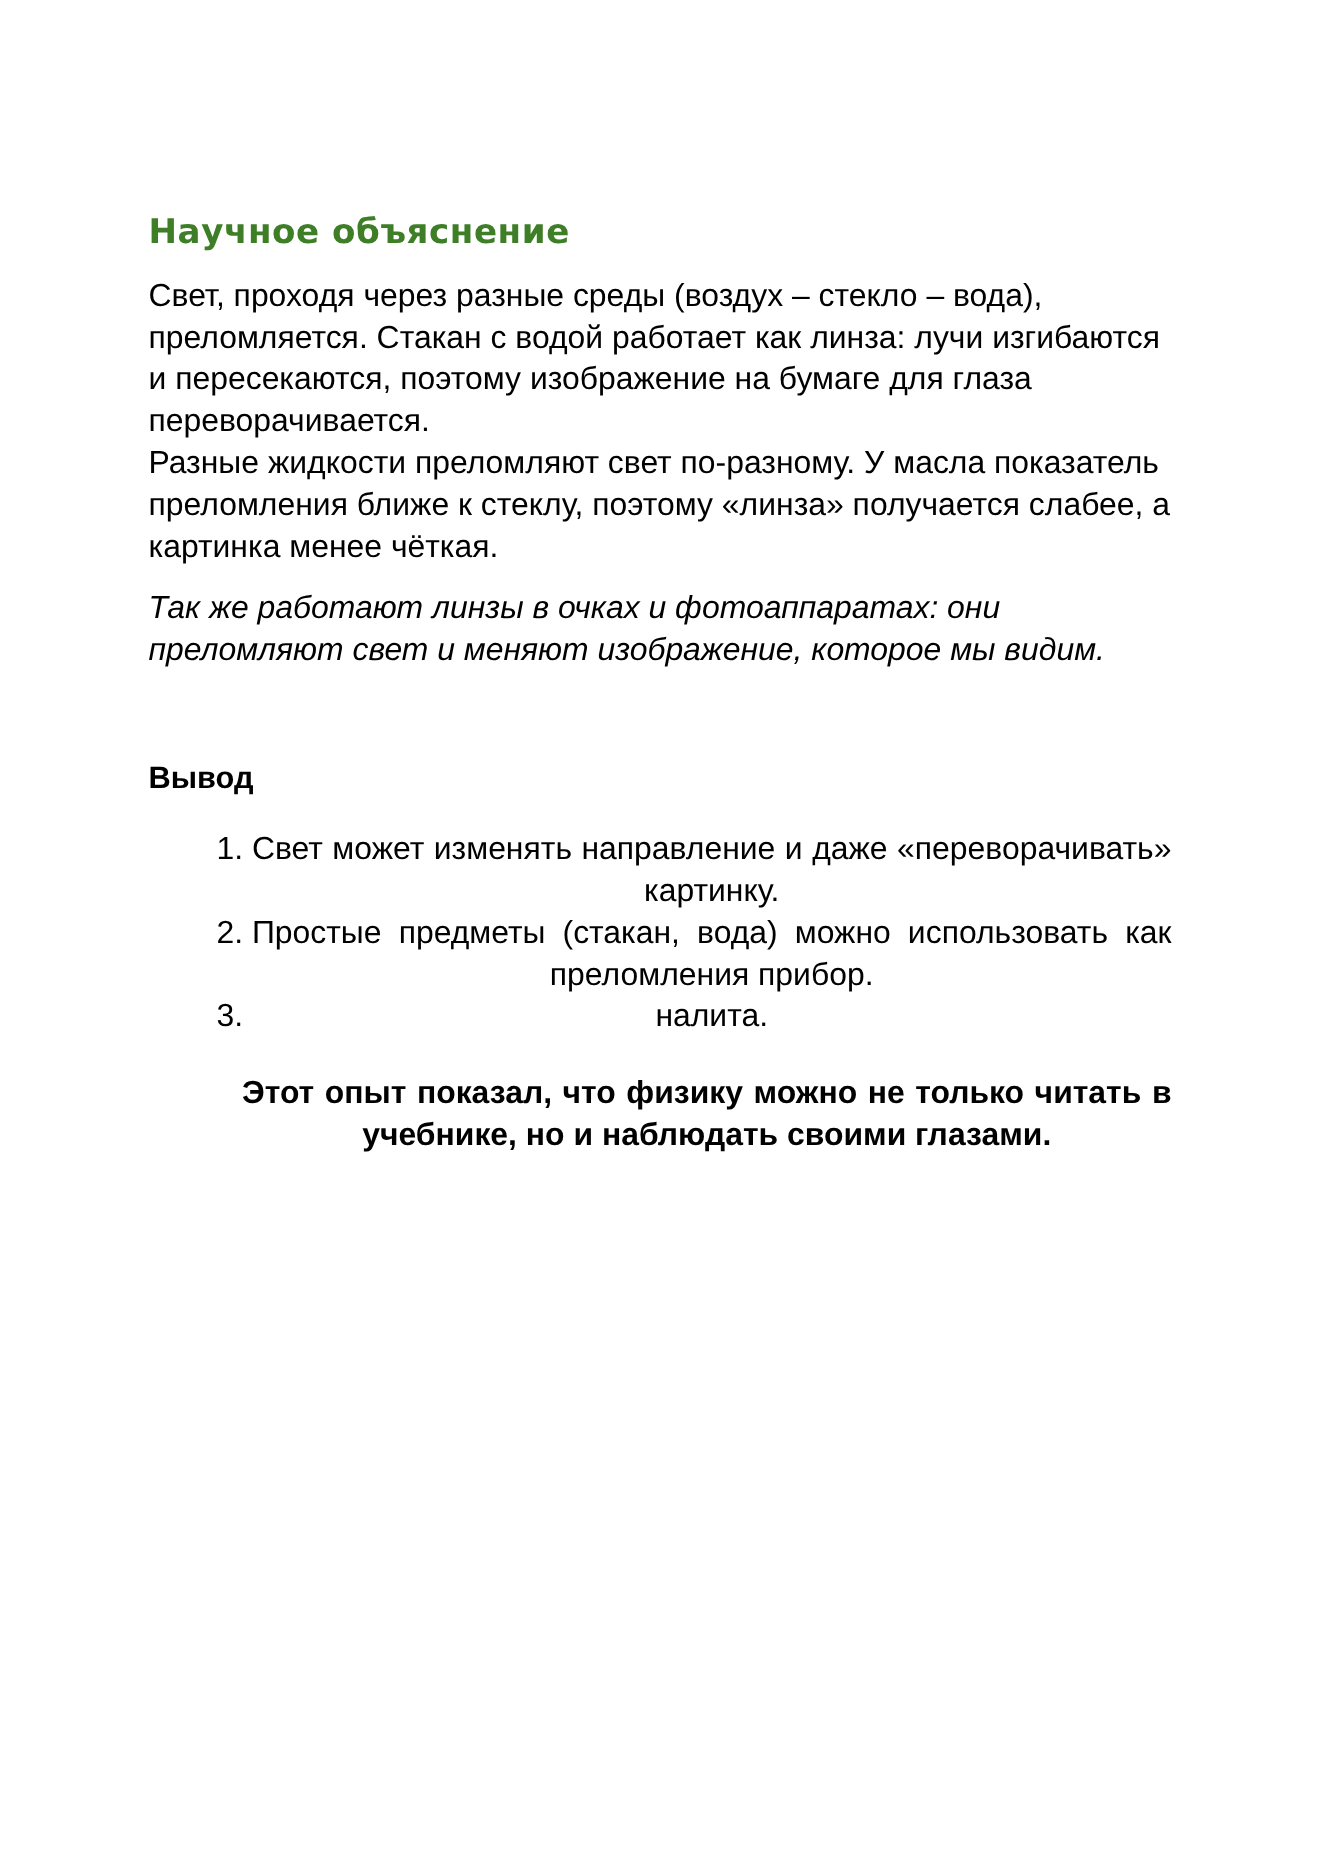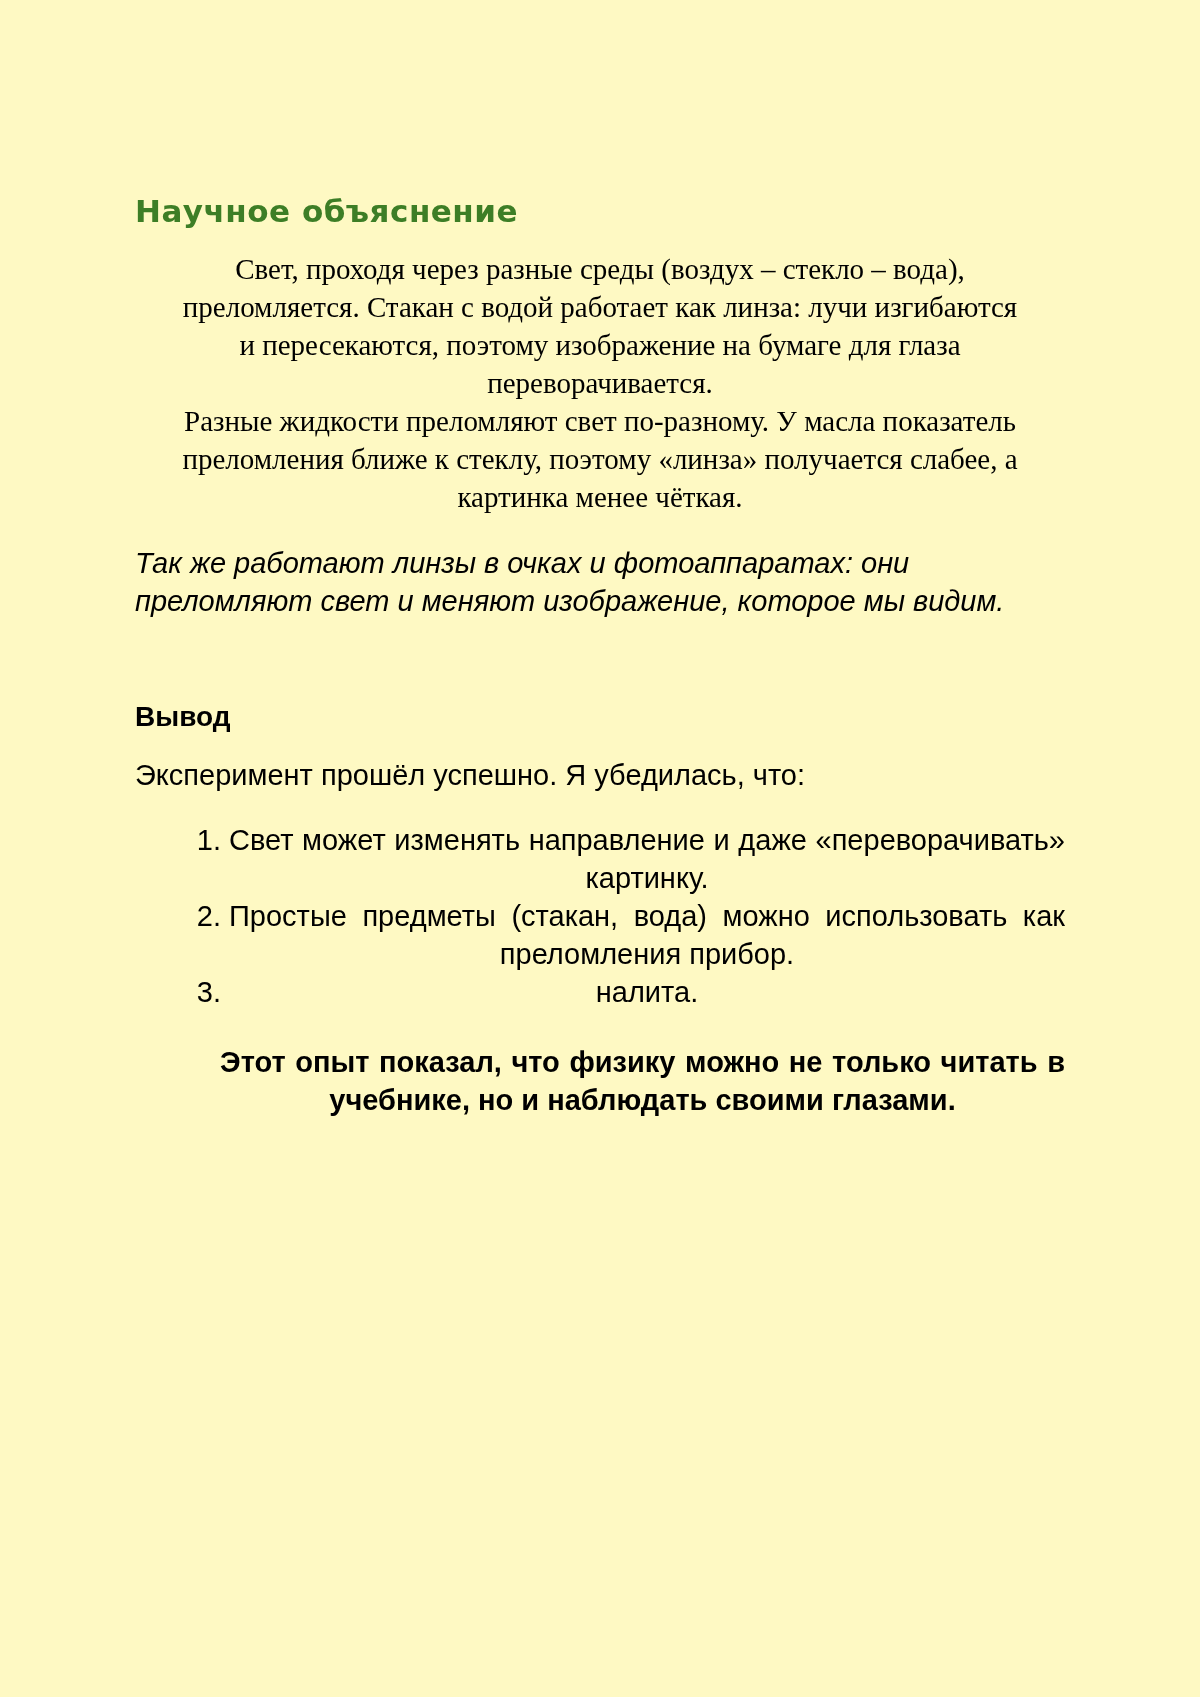--- a/index.html
+++ b/index.html
@@ -5,21 +5,21 @@
   html, body {
     margin: 0;
     padding: 0;
     background: #e8e8e8;
   }
   .page {
     position: relative;
     width: 1200px;
     height: 1697px;
     margin: 0 auto;
-    background: #fef9c3;
+    background: #ffffff;
     font-family: "Liberation Sans", sans-serif;
     font-size: 29px;
     line-height: 38px;
     color: #000000;
     overflow: hidden;
   }
   .content {
     padding: 193px 135px 0 135px;
   }
   .section-heading {
@@ -27,25 +27,24 @@
     font-family: "DejaVu Sans", sans-serif;
     font-size: 31px;
     line-height: 36px;
     font-weight: bold;
     letter-spacing: 0.5px;
     color: #3d7e26;
   }
   .body-para {
     margin: 21px 0 0 0;
     white-space: pre-line;
-    text-align: center;
-    font-family: Liberation Serif, serif;
+    text-align: left;
   }
   .italic-para {
-    margin: 28px 0 0 0;
+    margin: 18px 0 0 0;
     font-style: italic;
     white-space: pre-line;
   }
   .subheading {
     margin: 78px 0 0 0;
     font-size: 28px;
     line-height: 38px;
     font-weight: bold;
   }
   .lead-line {
@@ -93,21 +92,20 @@
 переворачивается.
 Разные жидкости преломляют свет по-разному. У масла показатель
 преломления ближе к стеклу, поэтому «линза» получается слабее, а
 картинка менее чёткая.</p>
 
     <p class="italic-para">Так же работают линзы в очках и фотоаппаратах: они
 преломляют свет и меняют изображение, которое мы видим.</p>
 
     <h3 class="subheading">Вывод</h3>
 
-    <p class="lead-line">Эксперимент прошёл успешно. Я убедилась, что:</p>
 
     <ol class="conclusion-list">
       <li>
         <div class="jline">Свет может изменять направление и даже «переворачивать»</div>
         <div class="lline">картинку.</div>
       </li>
       <li>
         <div class="jline">Простые предметы (стакан, вода) можно использовать как</div>
         <div class="lline">преломления прибор.</div>
       </li>

